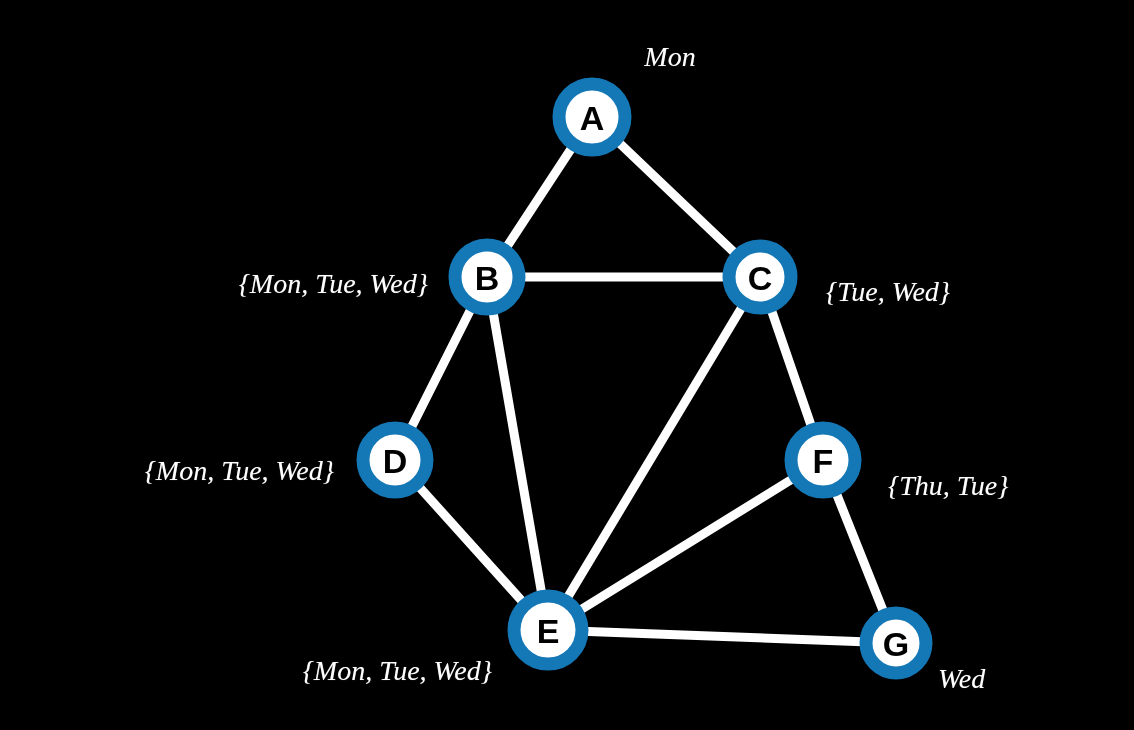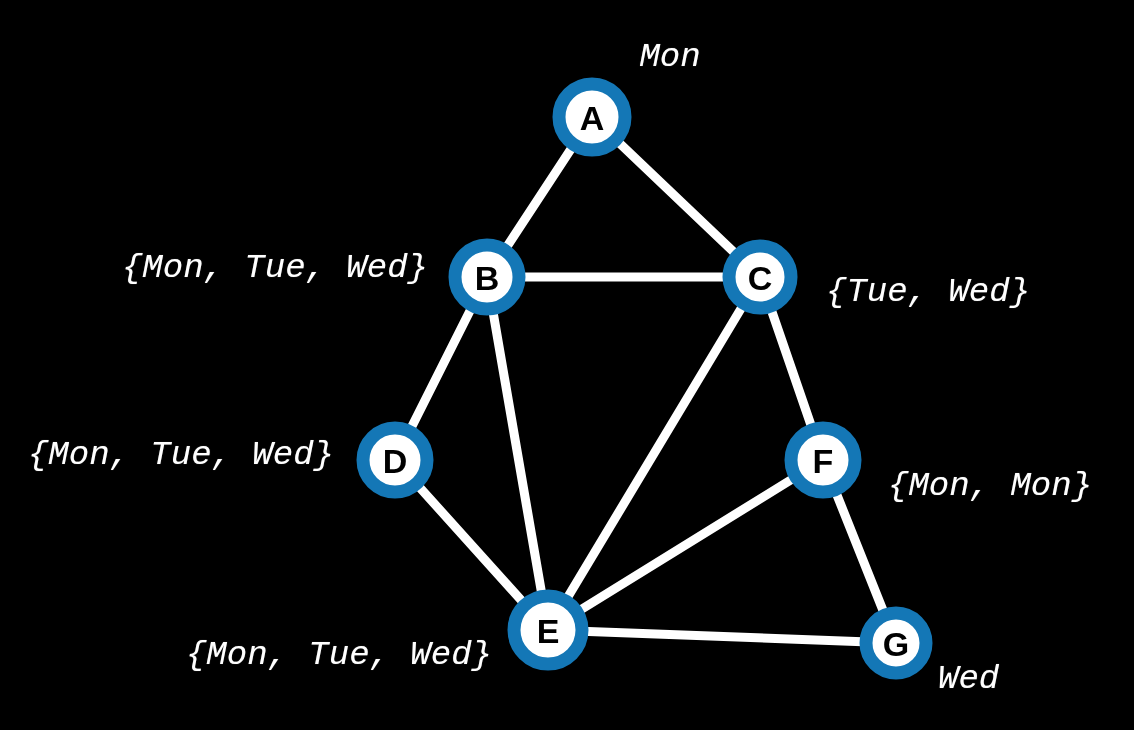--- a/index.html
+++ b/index.html
@@ -36,29 +36,29 @@
     font-family: "Liberation Sans", "DejaVu Sans", sans-serif;
     font-weight: bold;
     font-size: 34px;
     text-anchor: middle;
     dominant-baseline: central;
     letter-spacing: 0px;
   }
   .domain-label {
     position: absolute;
     color: #ffffff;
-    font-family: Liberation Mono, monospace;
+    font-family: Liberation Serif, serif;
     font-style: italic;
-    font-size: 34px;
+    font-size: 28px;
     white-space: nowrap;
     line-height: 1;
     text-shadow: 0 0 1px rgba(255,255,255,0.35);
   }
   .lbl-right { transform: translate(0, -50%); margin-top: 24px; }
-  .lbl-left  { transform: translate(-100%, -50%); }
+  .lbl-left  { transform: translate(-100%, -50%); margin-top: 16px; }
   .lbl-center{ transform: translate(-50%, -50%); }
 </style>
 </head>
 <body>
 
 <div id="canvas">
   <svg id="graph-svg" viewBox="0 0 1134 730" xmlns="http://www.w3.org/2000/svg">
     <g id="edges-layer">
         <line class="edge-line" x1="592" y1="117" x2="487" y2="277" stroke="#ffffff"></line>
         <line class="edge-line" x1="592" y1="117" x2="760" y2="277" stroke="#ffffff"></line>
@@ -102,16 +102,16 @@
           <text class="node-letter" x="896" y="644" fill="#000000">G</text>
         </g>
       </g>
   </svg>
   <div id="labels-layer">
       <div class="domain-label lbl-center" style="left: 670px; top: 57px; color: rgb(255, 255, 255);">Mon</div>
       <div class="domain-label lbl-left" style="left: 428px; top: 268px; color: rgb(255, 255, 255);">{Mon, Tue, Wed}</div>
       <div class="domain-label lbl-right" style="left: 826px; top: 268px; color: rgb(255, 255, 255);">{Tue, Wed}</div>
       <div class="domain-label lbl-left" style="left: 334px; top: 455px; color: rgb(255, 255, 255);">{Mon, Tue, Wed}</div>
       <div class="domain-label lbl-left" style="left: 492px; top: 655px; color: rgb(255, 255, 255);">{Mon, Tue, Wed}</div>
-      <div class="domain-label lbl-right" style="left: 888px; top: 462px; color: rgb(255, 255, 255);">{Mon, Mon}</div>
+      <div class="domain-label lbl-right" style="left: 888px; top: 462px; color: rgb(255, 255, 255);">{Thu, Tue}</div>
       <div class="domain-label lbl-right" style="left: 938px; top: 655px; color: rgb(255, 255, 255);">Wed</div>
     </div>
 </div>
 
 </body></html>

